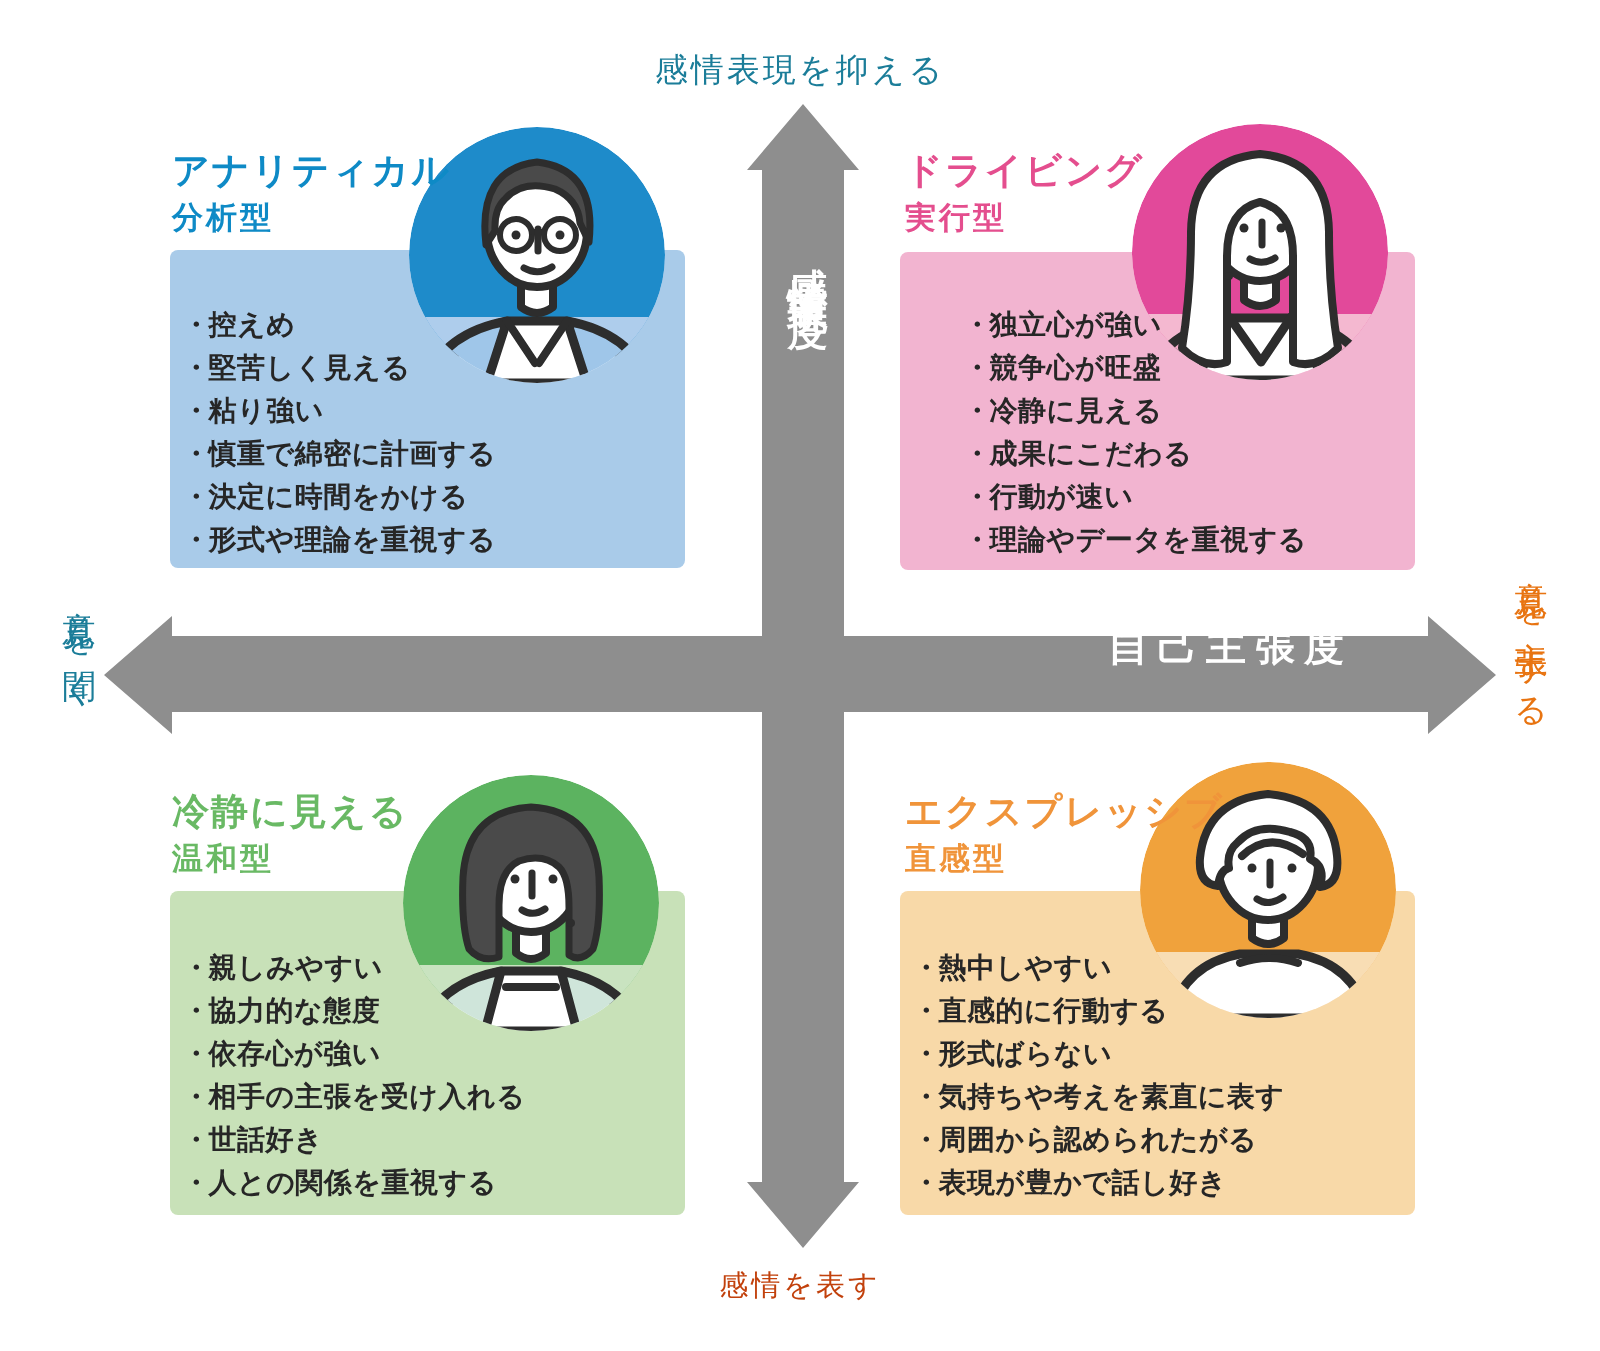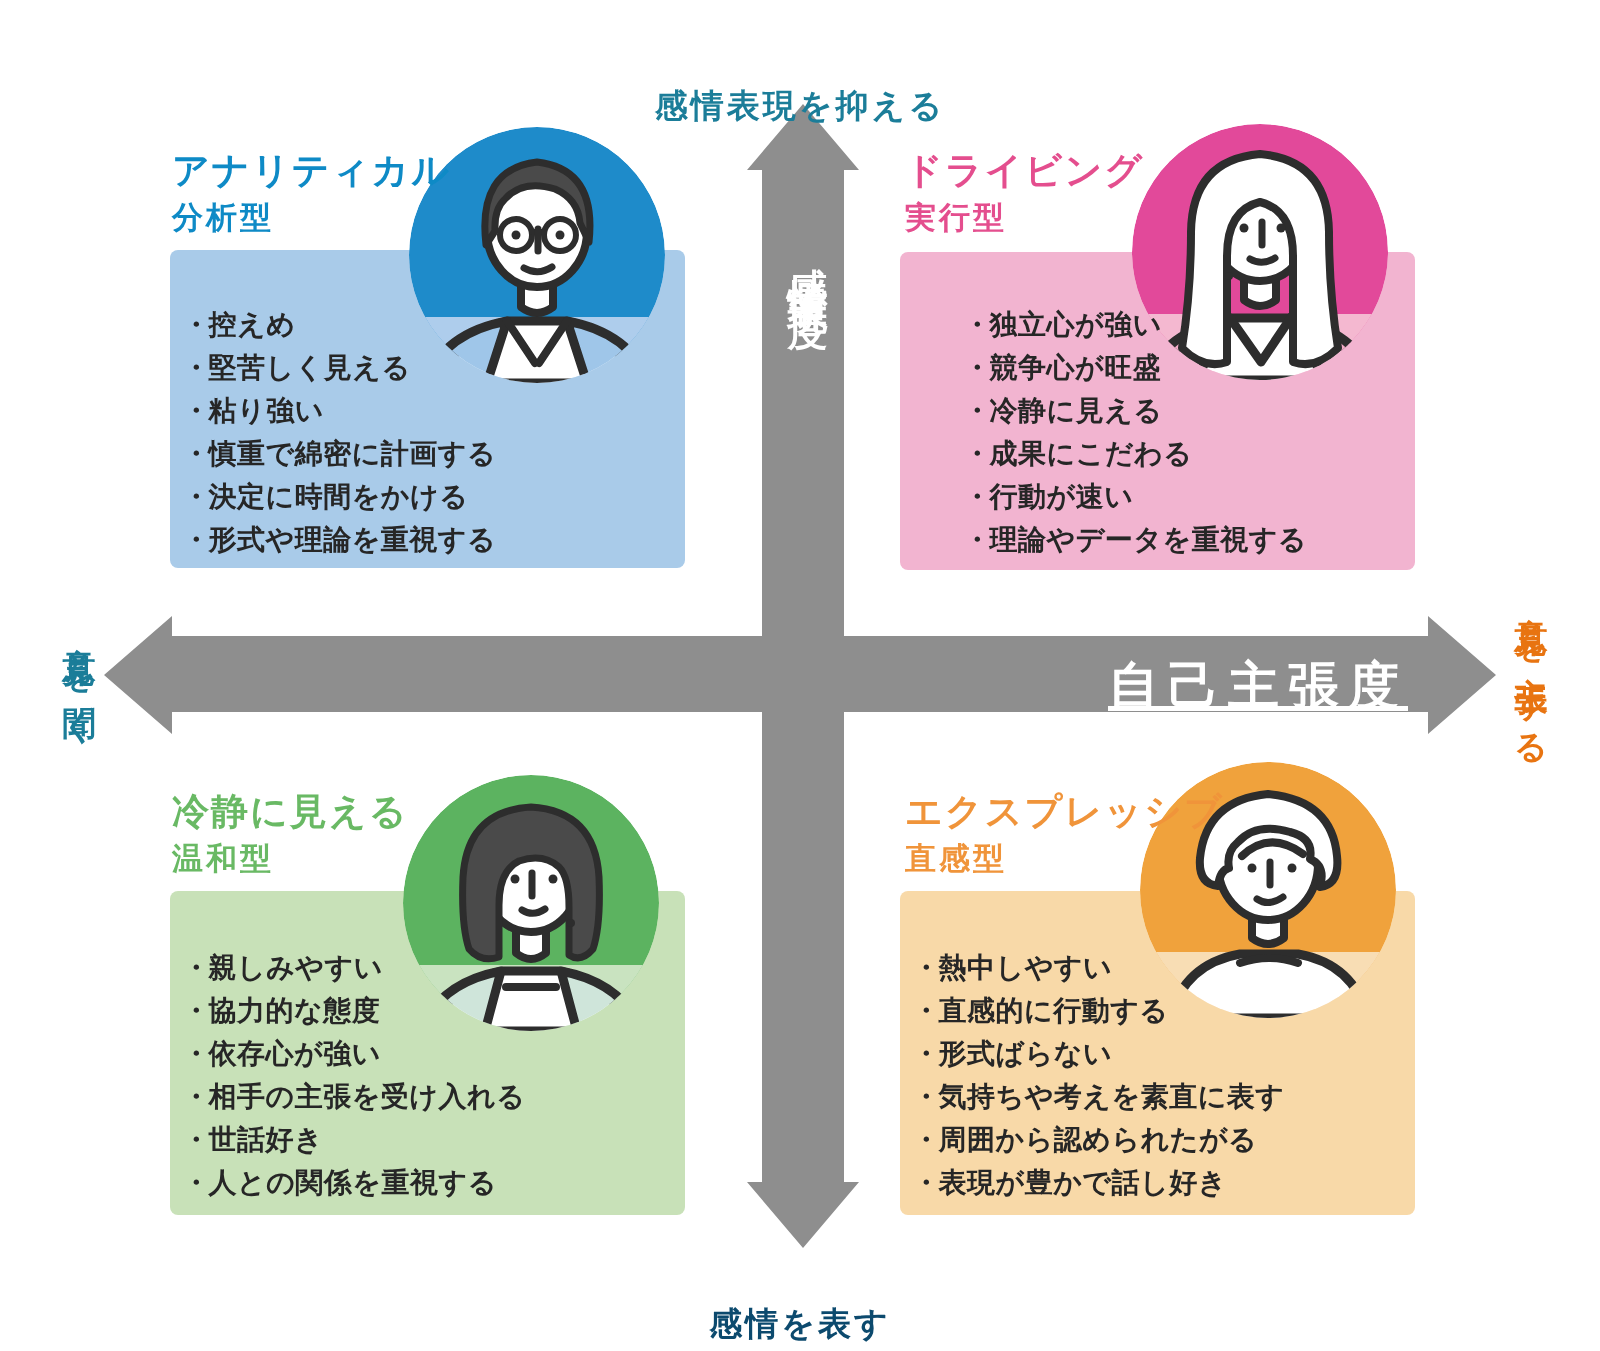--- a/index.html
+++ b/index.html
@@ -4,24 +4,24 @@
 <style>
   html,body{margin:0;padding:0;background:#ffffff;}
   .canvas{
     position:relative;width:1600px;height:1351px;background:#ffffff;
     font-family:"Liberation Sans", sans-serif;overflow:hidden;
   }
   
   .axes-svg{position:absolute;left:0;top:0;z-index:1;}
   .axis-word{position:absolute;z-index:2;color:#ffffff;font-weight:700;}
   .vword{left:781px;top:236px;writing-mode:vertical-rl;font-size:40px;letter-spacing:10px;}
-  .hword{left:1108px;top:652px;font-size:51px;letter-spacing:9px;text-decoration:underline;}
-  .axis-cap{position:absolute;z-index:2;font-weight:700;margin-top:36px;}
+  .hword{left:1108px;top:619px;font-size:40px;letter-spacing:9px;}
+  .axis-cap{position:absolute;z-index:2;font-weight:400;}
   .cap-top{left:590px;width:420px;top:48px;text-align:center;color:#1b7d99;font-size:33px;letter-spacing:3px;}
-  .cap-bottom{left:590px;width:420px;top:1266px;text-align:center;color:#0c4a6e;font-size:33px;letter-spacing:3px;}
+  .cap-bottom{left:590px;width:420px;top:1266px;text-align:center;color:#c2410c;font-size:29px;letter-spacing:3px;}
   .cap-left{left:56px;top:586px;writing-mode:vertical-rl;color:#1b7d99;font-size:33px;letter-spacing:7px;}
   .cap-right{left:1508px;top:556px;writing-mode:vertical-rl;color:#e87411;font-size:33px;letter-spacing:7px;}
   
   .panel{position:absolute;border-radius:8px;z-index:0;}
   .panel-tl{left:170px;top:250px;width:515px;height:318px;background:#a9cbe9;}
   .panel-tr{left:900px;top:252px;width:515px;height:318px;background:#f2b4d0;}
   .panel-bl{left:170px;top:891px;width:515px;height:324px;background:#c8e1b8;}
   .panel-br{left:900px;top:891px;width:515px;height:324px;background:#f8d9a8;}
   
   .q-title{position:absolute;z-index:4;font-size:37px;font-weight:800;letter-spacing:2px;white-space:nowrap;}

